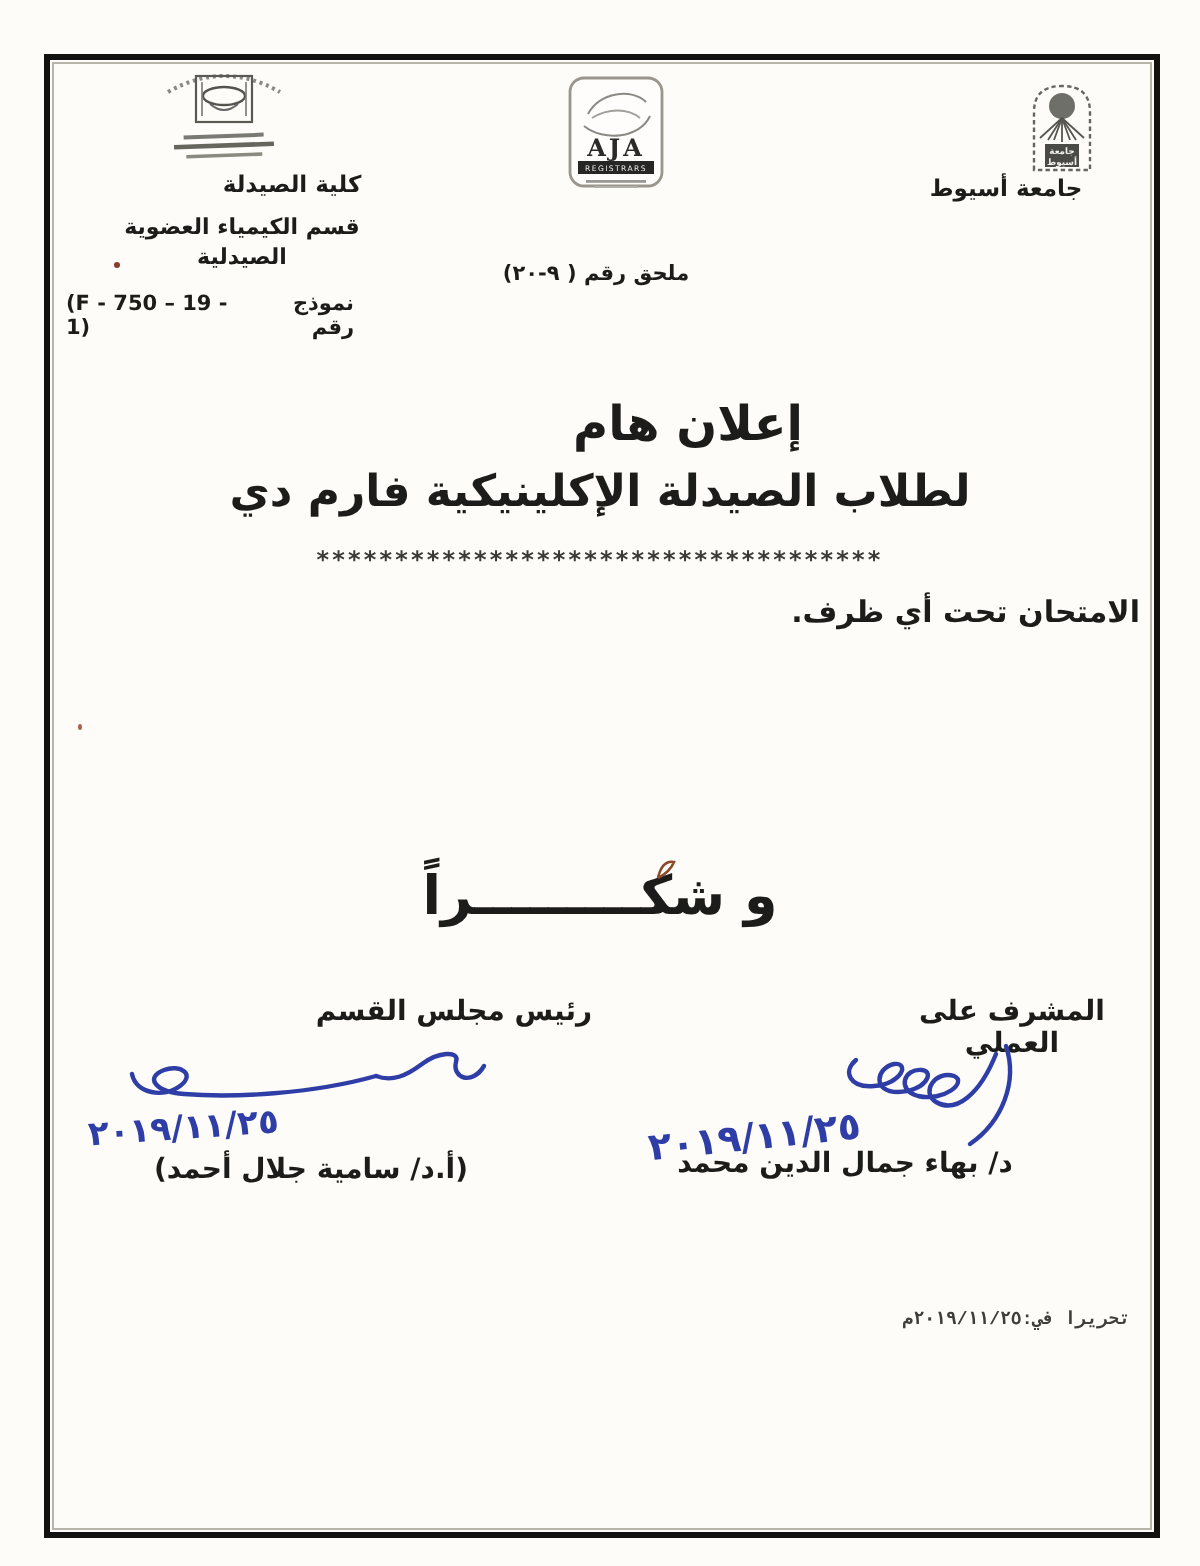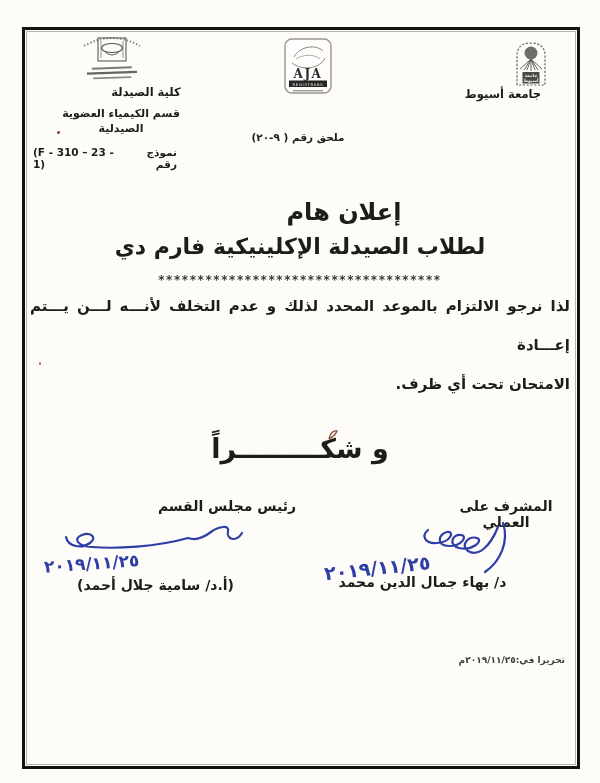--- a/index.html
+++ b/index.html
@@ -60,21 +60,21 @@
   <g transform="rotate(-2 36 44)">
     <rect x="16" y="38" width="40" height="2" fill="#7a7a74"></rect>
     <rect x="11" y="42.6" width="50" height="2.3" fill="#66665f"></rect>
     <rect x="17" y="47.8" width="38" height="1.8" fill="#8a8a82"></rect>
   </g>
 </svg>
 
 <div class="abs ar ctr org-line" style="left:96px;top:85px;width:100px;">كلية الصيدلة</div>
 <div class="abs ar ctr org-line" style="left:56px;top:106px;width:130px;font-size:11px;">قسم الكيمياء العضوية الصيدلية</div>
 <div class="abs form-row" style="left:33px;top:146px;width:144px;">
-  <span dir="ltr">(F - 310 – 23 - 1)</span>
+  <span dir="ltr">(F - 750 – 19 - 1)</span>
   <span class="ar">نموذج رقم</span>
 </div>
 
 <svg class="abs" style="left:282px;top:37px;" width="58" height="66" viewBox="0 0 58 66">
   <rect x="3" y="2" width="46" height="54" rx="7" fill="#fefdfb" stroke="#9a968e" stroke-width="1.4"></rect>
   <path d="M12,20 C18,9 34,7 41,14" stroke="#8a8a85" stroke-width="1" fill="none"></path>
   <path d="M10,26 C20,34 38,32 43,21" stroke="#8a8a85" stroke-width="1" fill="none"></path>
   <path d="M14,22 C22,17 32,17 38,22" stroke="#a0a09a" stroke-width="0.9" fill="none"></path>
   <text x="26" y="41" text-anchor="middle" font-family="DejaVu Serif, serif" font-size="12" font-weight="bold" letter-spacing="1.5" fill="#2a2a28">AJA</text>
   <rect x="7" y="43.5" width="38" height="6.5" fill="#262624"></rect>
@@ -104,21 +104,20 @@
 
 <div class="abs ar ctr univ-name" style="left:464px;top:87px;width:78px;">جامعة أسيوط</div>
 
 <div class="abs ar ctr title-main" style="left:25px;top:196px;width:550px;">إعلان هام</div>
 <div class="abs ar ctr title-sub" style="left:25px;top:231px;width:550px;">لطلاب الصيدلة الإكلينيكية فارم دي</div>
 <div class="abs ctr" style="left:25px;top:269px;width:550px;">
   <span class="stars">************************************</span>
 </div>
 
 <div class="abs ar body-text" style="left:30px;top:287px;width:540px;">
-  <div class="just">لذا نرجو الالتزام بالموعد المحدد لذلك و عدم التخلف لأنـــه لـــن يـــتم إعـــادة</div>
   <div class="right">الامتحان تحت أي ظرف.</div>
 </div>
 
 <div class="abs ar ctr thanks" style="left:25px;top:433px;width:550px;">و شكـــــــــراً</div>
 <svg class="abs" style="left:326px;top:428px;" width="16" height="16" viewBox="0 0 16 16">
   <path d="M3,11 Q5,2 11,3 Q9,8 3,11" stroke="#8a4a2a" stroke-width="1.3" fill="none"></path>
 </svg>
 
 <div class="abs ar ctr sig-role" style="left:393px;top:498px;width:140px;">المشرف على العملي</div>
 <svg class="abs" style="left:322px;top:517px;" width="192" height="64" viewBox="0 0 192 64">
@@ -131,16 +130,16 @@
 <div class="abs ar ctr sig-name" style="left:320px;top:574px;width:205px;">د/ بهاء جمال الدين محمد</div>
 
 <div class="abs ar ctr sig-role" style="left:113px;top:498px;width:142px;">رئيس مجلس القسم</div>
 <svg class="abs" style="left:38px;top:519px;" width="214" height="60" viewBox="0 0 214 60">
   <path class="pen" d="M204,14 C198,24 188,20 190,12 C192,6 181,7 173,13 C165,19 158,22 150,19"></path>
   <path class="pen" d="M150,19 C118,28 78,30 54,28 C40,27 34,20 44,16 C52,13 60,18 52,24 C44,30 30,28 28,18"></path>
   <text class="pen-text" x="6" y="50" font-size="17" letter-spacing="2" transform="rotate(-4 60 45)">٢٠١٩/١١/٢٥</text>
 </svg>
 <div class="abs ar ctr sig-name" style="left:48px;top:577px;width:215px;">(أ.د/ سامية جلال أحمد)</div>
 
-<div class="abs ar right footer-note" style="left:430px;top:655px;width:135px;">تحريرا في:٢٠١٩/١١/٢٥م</div>
+<div class="abs ar right footer-note" style="left:430px;top:655px;width:135px;font-family:Liberation Mono, monospace;">تحريرا في:٢٠١٩/١١/٢٥م</div>
 
 <div class="speck" style="left:57px;top:131px;width:3px;height:3px;background:#8a3c2c;"></div>
 <div class="speck" style="left:39px;top:362px;width:2px;height:3px;background:#b0604a;"></div>
 
 </body></html>

